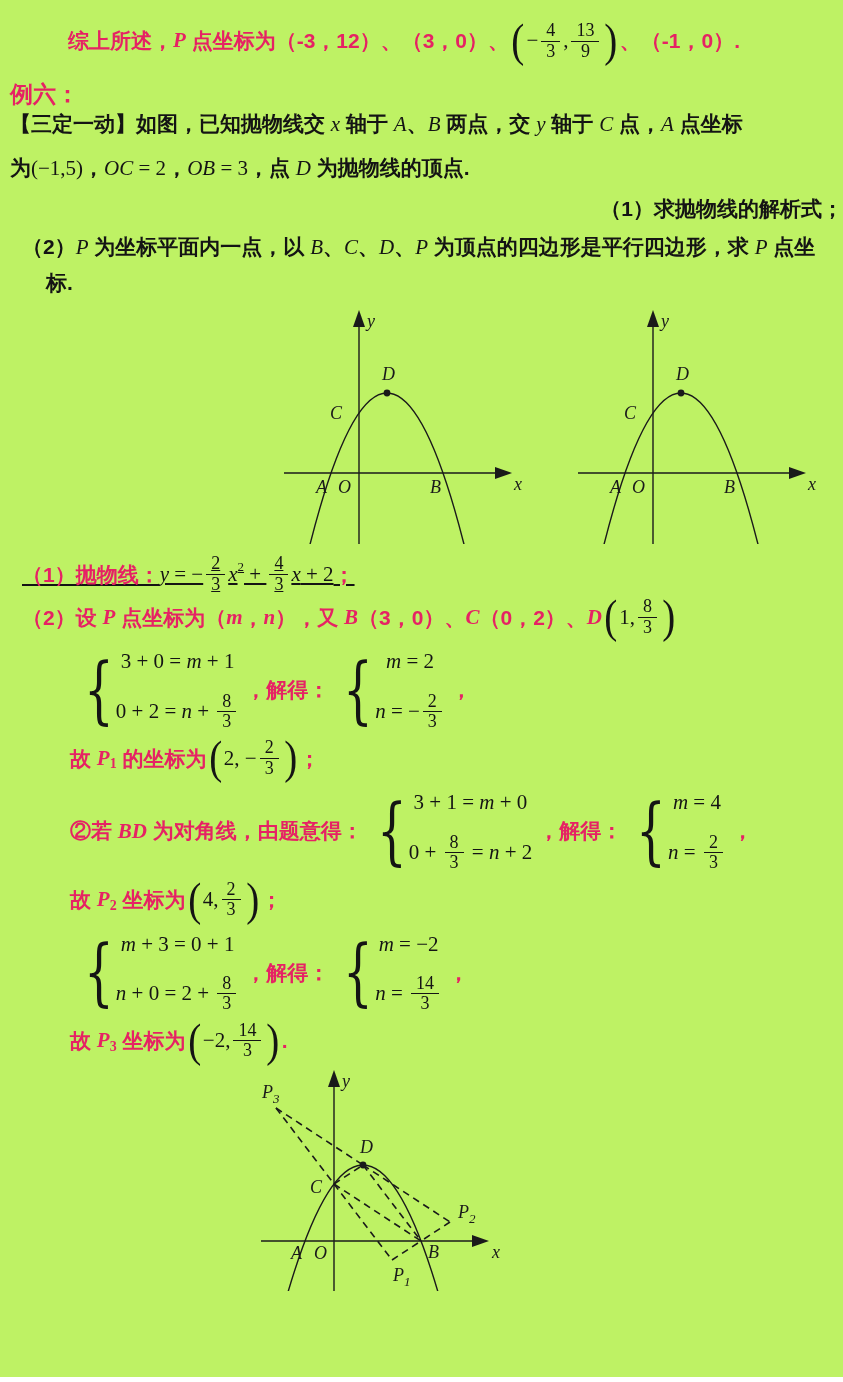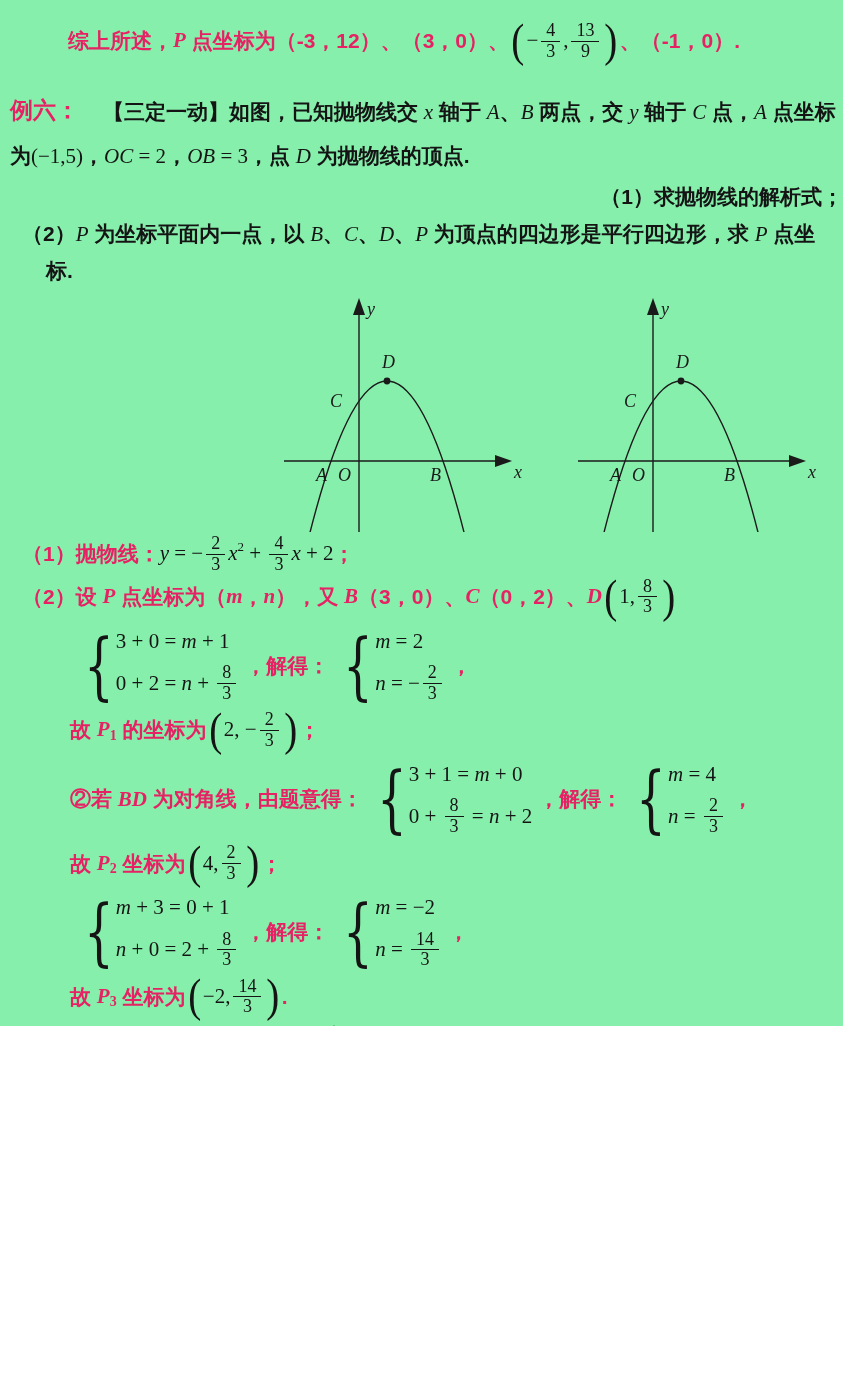--- a/index.html
+++ b/index.html
@@ -1,18 +1,18 @@
 <!DOCTYPE html>
 <html><head>
 <meta charset="utf-8">
 <style>
   html,body{margin:0;padding:0;background:#ffffff;}
   .page{
-    position:relative;width:843px;height:1026px;overflow:hidden;
-    background:#86efac;color:#141414;
+    position:relative;width:843px;height:1377px;overflow:hidden;
+    background:#bef264;color:#141414;
     font-family:"Liberation Sans",sans-serif;
     font-weight:700;font-size:21px;line-height:1.3;
   }
   
   .rd{color:#e62264;}
   .r{color:#e62264;}
   .k{color:#141414;}
   .i{font-family:"Liberation Serif",serif;font-style:italic;font-weight:400;}
   .rd .i{font-weight:700;}
   .m{font-family:"Liberation Serif",serif;font-weight:400;}
@@ -31,33 +31,33 @@
   }
   sup{font-family:"Liberation Serif",serif;font-weight:400;font-size:13px;transform:translateY(-7px);}
   sub{font-family:"Liberation Serif",serif;font-style:normal;font-size:14px;transform:translateY(6px);font-weight:700;}
   
   .mline{display:flex;align-items:center;}
   .sys{display:inline-flex;align-items:center;margin:0 6px;color:#141414;}
   .brace{
     font-family:"DejaVu Serif",serif;font-weight:400;font-size:72px;
     line-height:1;transform:scaleX(0.65);margin-right:-6px;
   }
-  .rows{display:flex;flex-direction:column;justify-content:center;gap:8px;}
+  .rows{display:flex;flex-direction:column;justify-content:center;gap:16px;align-items:center;}
   .row{display:flex;align-items:center;min-height:24px;}
   
   .conclusion{margin:18px 0 0 68px;}
-  .ex-row{display:flex;align-items:flex-end;margin:32px 0 0 10px;}
+  .ex-row{display:flex;align-items:flex-start;margin:16px 0 0 10px;flex-direction:column;}
   .ex-label{font-size:23px;margin-right:24px;white-space:pre;}
   .ex-line2{margin:16px 0 0 10px;}
   .q1{margin:13px 0 0 22px;text-align:right;}
   .q2{margin:10px 0 0 22px;}
   .q2c{margin:8px 0 0 46px;}
   .figs{display:flex;gap:14px;margin:12px 0 0 264px;}
   .an-header{margin:18px 0 0 8px;font-size:22px;}
-  .a1{margin:2px 0 0 22px;}
+  .a1{margin:10px 0 0 22px;text-decoration:underline;}
   .a2{margin:0 0 0 22px;}
   .case{margin:8px 0 0 70px;}
   .result{margin:4px 0 0 70px;}
   .fig3wrap{margin:2px 0 0 236px;}
   svg text{
     font-family:"Liberation Serif",serif;font-style:italic;
     font-weight:400;font-size:18px;fill:#1a1a1a;
   }
   svg .fsub{font-size:13px;}
 </style>

